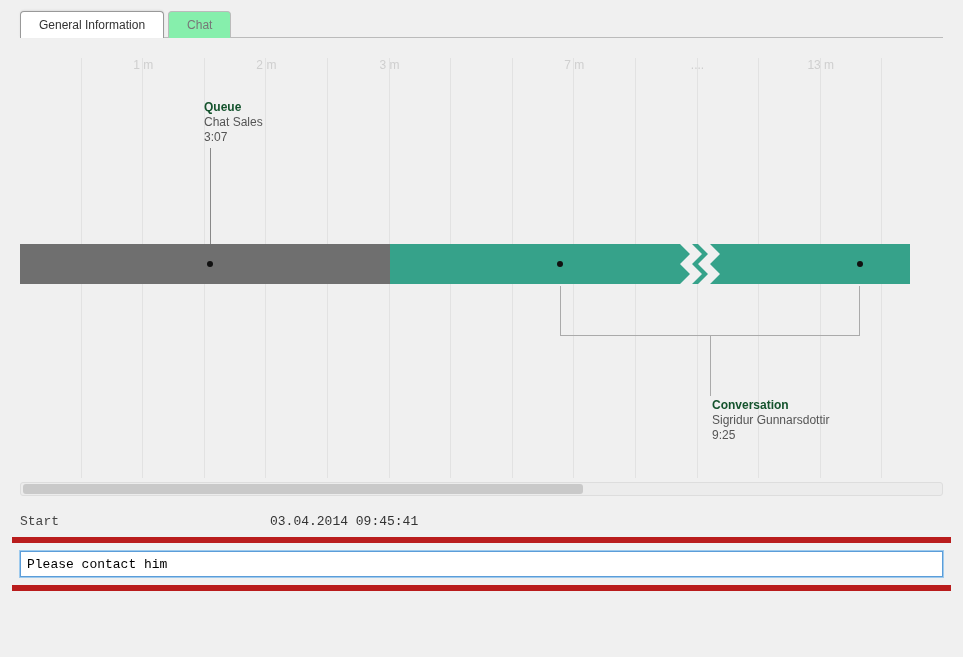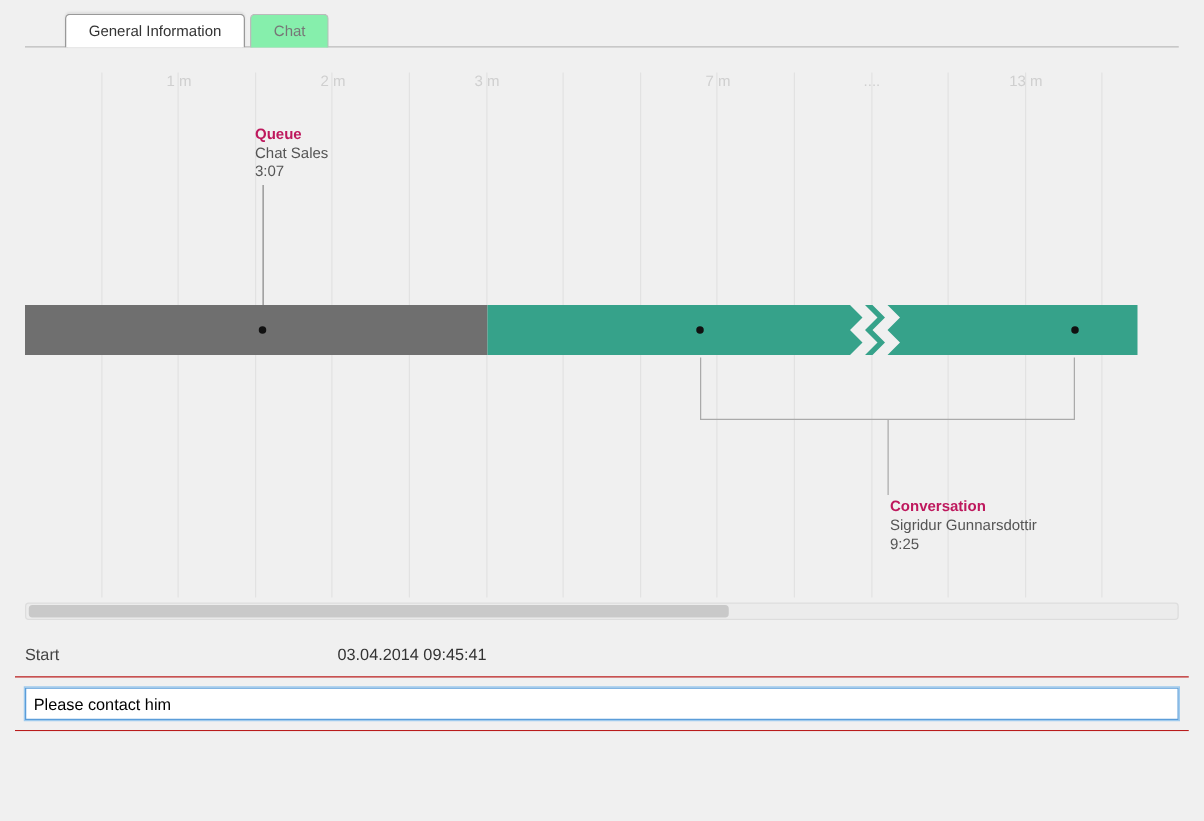--- a/index.html
+++ b/index.html
@@ -30,21 +30,20 @@
     cursor: pointer;
     font-size: 12px;
     position: relative;
     top: 1px;
   }
   .tab.active {
     background: #fff;
     color: #333;
     border-color: #999;
     box-shadow: 0 -1px 2px rgba(0,0,0,0.08);
-    margin-left: 32px;
   }
   .timeline-area {
     position: relative;
     margin: 20px 20px 0 20px;
     height: 420px;
   }
   .gridlines {
     position: absolute;
     inset: 0;
     display: flex;
@@ -99,21 +98,21 @@
   .dot-queue { left: 190px; }
   .dot-conv1 { left: 540px; }
   .dot-conv2 { left: 840px; }
 
   .callout {
     position: absolute;
     font-size: 12px;
     line-height: 15px;
     color: #333;
   }
-  .callout .title { font-weight: bold; color:#be185d; }
+  .callout .title { font-weight: bold; color:#14532d; }
   .callout .sub { color:#555; }
   .callout-queue { left: 184px; top: 42px; }
   .line-queue {
     position: absolute;
     left: 190px;
     top: 90px;
     width: 1px;
     height: 110px;
     background: #888;
   }
@@ -154,23 +153,24 @@
     background: #c9c9c9;
     border-radius: 3px;
   }
 
   .info-table {
     margin: 0 12px;
   }
   .info-row {
     display: flex;
     align-items: center;
-    border-bottom: 1px solid #b91c1c;
+    border-bottom: 6px solid #b91c1c;
     padding: 8px 8px;
     min-height: 36px;
+    font-family: Liberation Mono, monospace;
   }
   .info-label {
     width: 250px;
     color: #444;
     font-size: 13px;
   }
   .info-value {
     flex: 1;
     color: #333;
     font-size: 13px;

